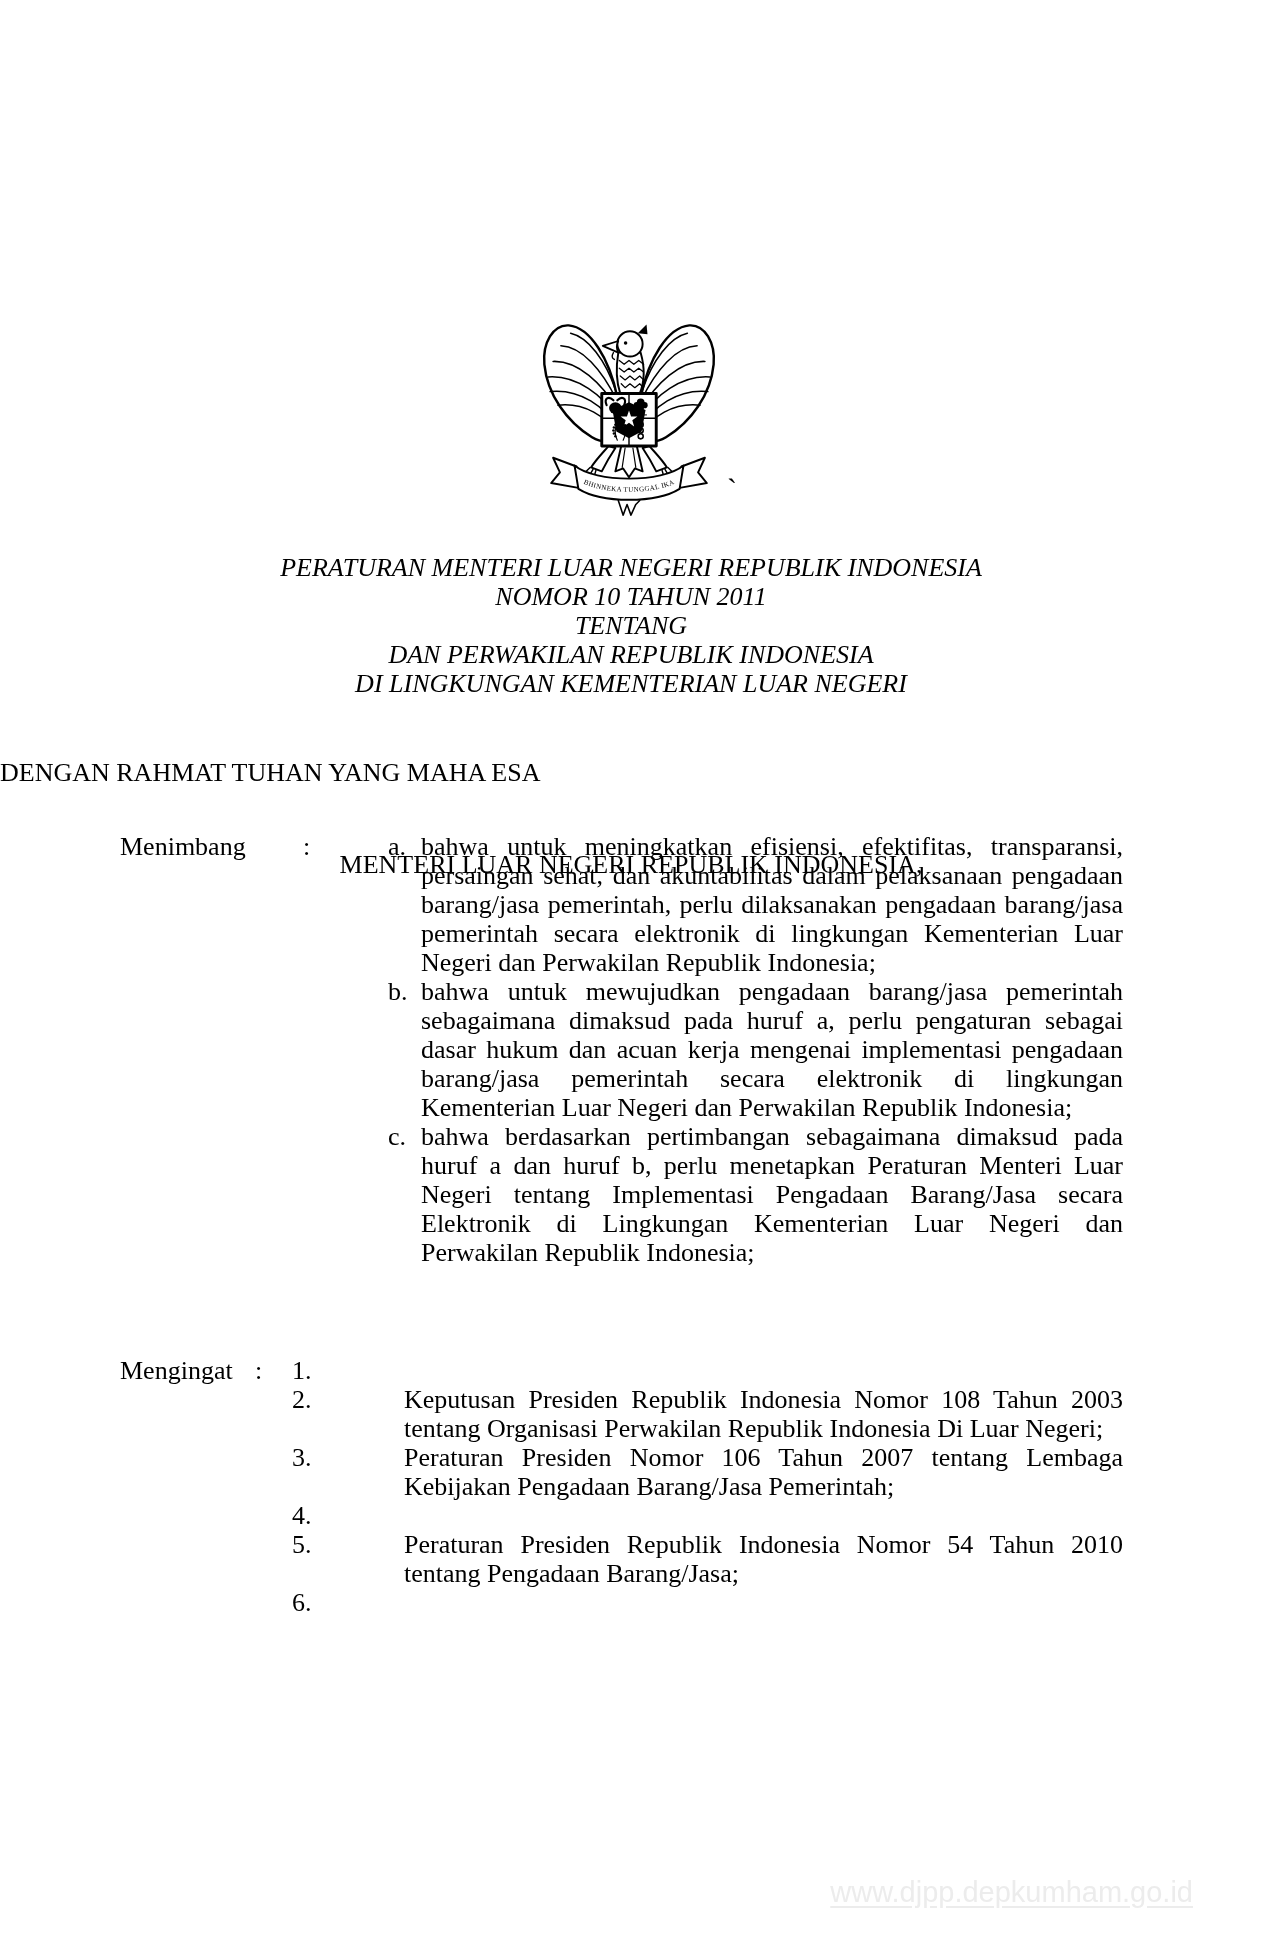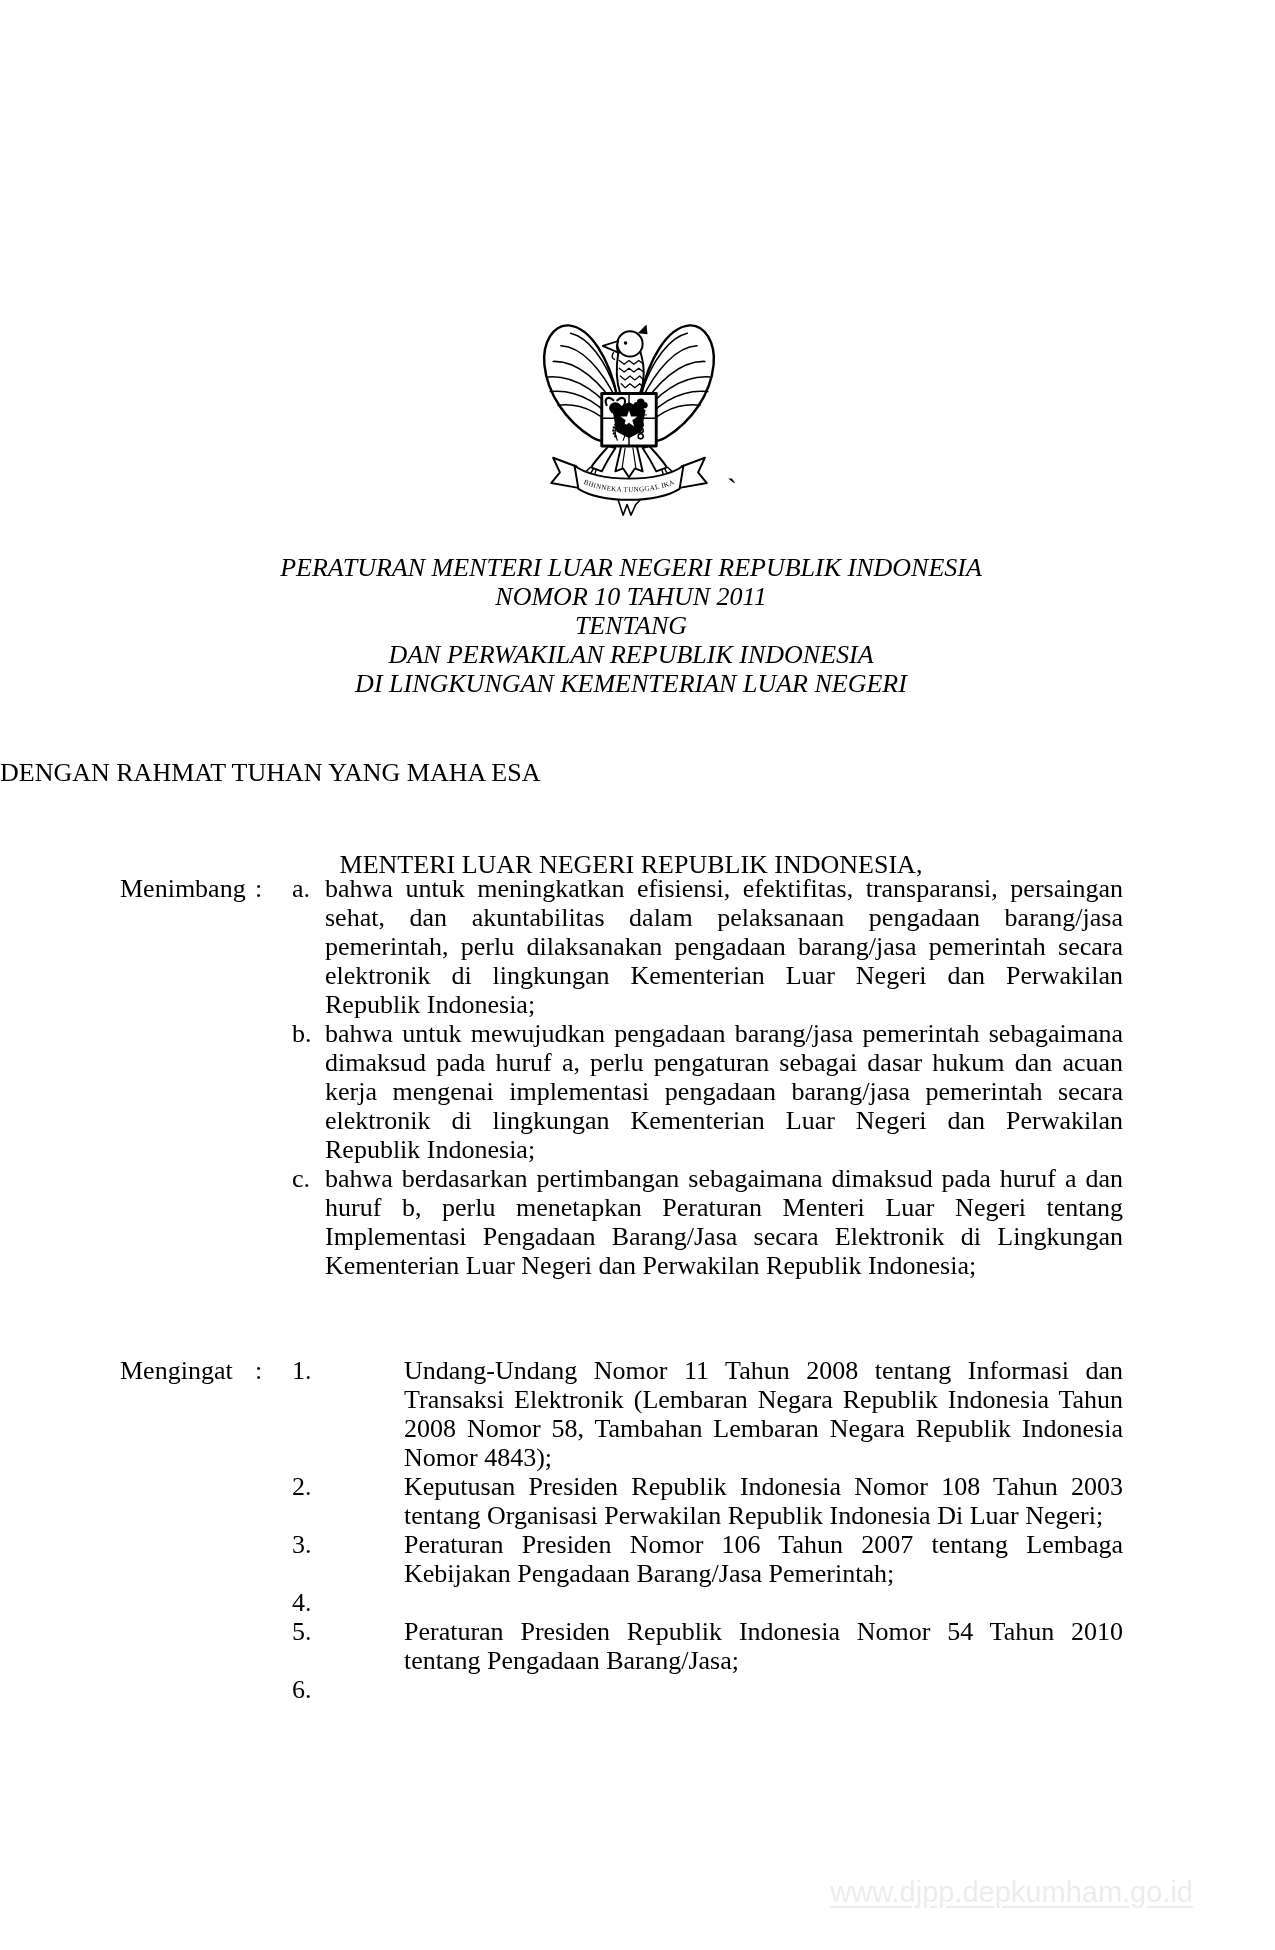--- a/index.html
+++ b/index.html
@@ -7,21 +7,21 @@
     position:relative; width:1275px; height:1950px; background:#ffffff;
     color:#000; font-family:"Liberation Serif", serif;
     font-size:26px; line-height:29px; overflow:hidden;
   }
   .emblem { position:absolute; left:530px; top:304px; width:198px; height:216px; }
   .stray-mark { position:absolute; left:727px; top:474px; font-size:30px; color:#000; }
   .title-block { position:absolute; left:0; top:553px; width:1262px; text-align:center;font-style:italic; }
   .invocation  { position:absolute; left:0; top:758px; width:1262px; text-align:left; }
   .authority   { position:absolute; left:0; top:814px; width:1262px; text-align:center;margin-top:36px; }
   .section { position:absolute; left:120px; width:1003px; display:flex; align-items:flex-start; }
-  .section-menimbang { top:874px; }
+  .section-menimbang { top:832px;gap:48px; }
   .section-mengingat { top:1356px; }
   .section-label { width:135px; flex:none; }
   .section-colon { width:37px; flex:none; }
   .item-list { flex:1; min-width:0; }
   .item-row { display:flex; align-items:flex-start; }
   .marker { flex:none; }
   .letters .marker { width:33px; }
   .numbers .marker { width:112px; }
   .item-text { flex:1; min-width:0; text-align:justify; text-justify:inter-word; }
   .watermark {
@@ -151,21 +151,20 @@
       </div>
   </div>
 
   <div class="section section-mengingat">
     <div class="section-label">Mengingat</div>
     <div class="section-colon">:</div>
     <div class="item-list numbers">
 
         <div class="item-row">
           <span class="marker">1.</span>
-          <span class="item-text">Undang-Undang Nomor 11 Tahun 2008 tentang Informasi dan Transaksi Elektronik (Lembaran Negara Republik Indonesia Tahun 2008 Nomor 58, Tambahan Lembaran Negara Republik Indonesia Nomor 4843);</span>
         </div>
 
         <div class="item-row">
           <span class="marker">2.</span>
           <span class="item-text">Keputusan Presiden Republik Indonesia Nomor 108 Tahun 2003 tentang Organisasi Perwakilan Republik Indonesia Di Luar Negeri;</span>
         </div>
 
         <div class="item-row">
           <span class="marker">3.</span>
           <span class="item-text">Peraturan Presiden Nomor 106 Tahun 2007 tentang Lembaga Kebijakan Pengadaan Barang/Jasa Pemerintah;</span>

